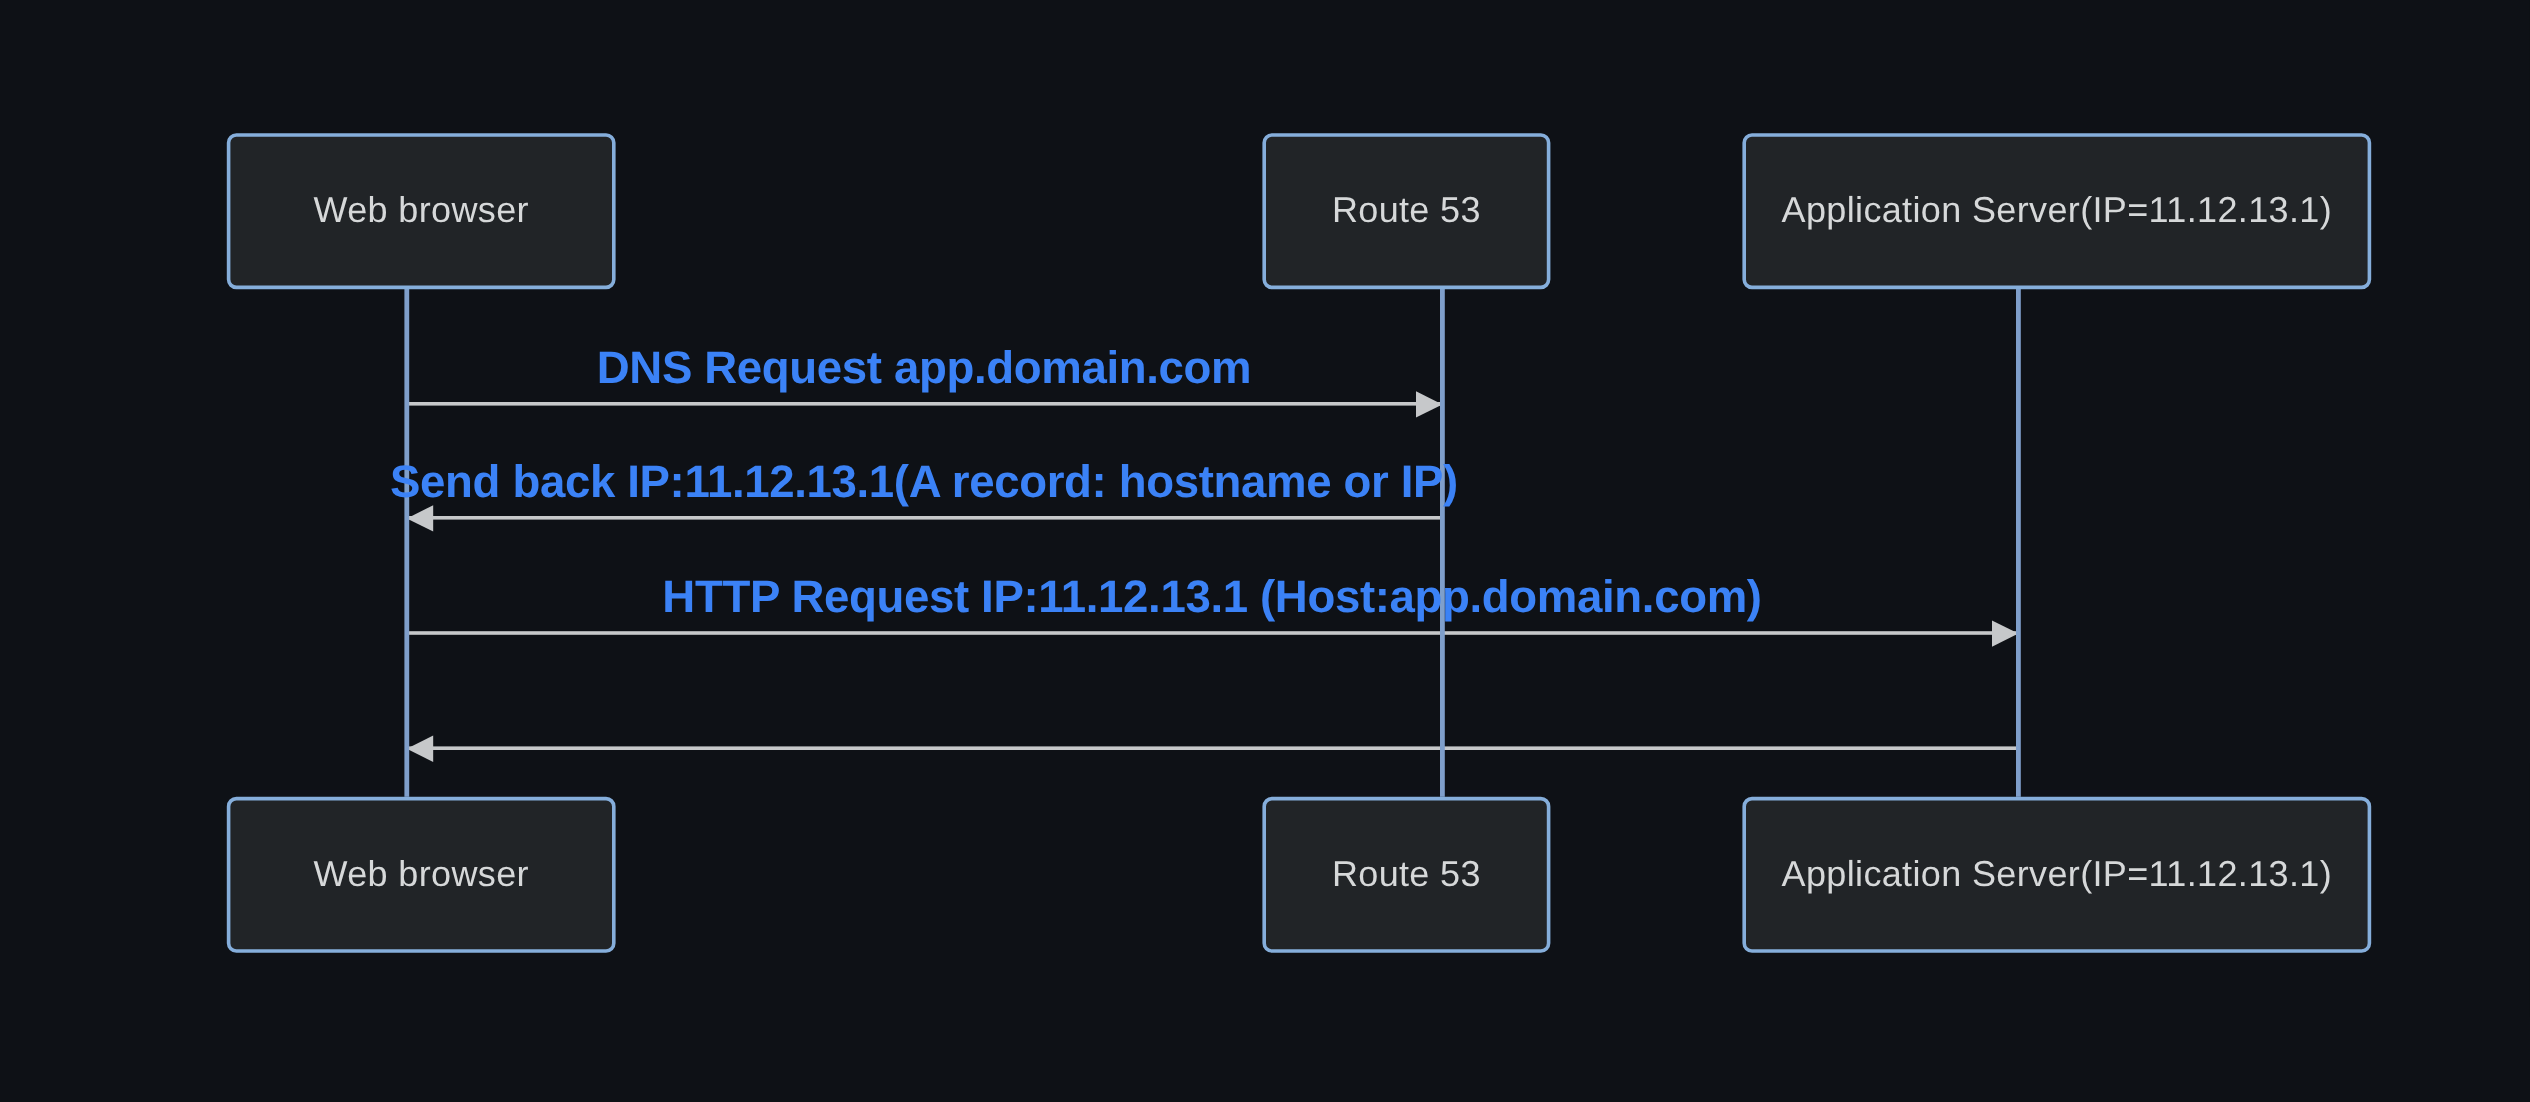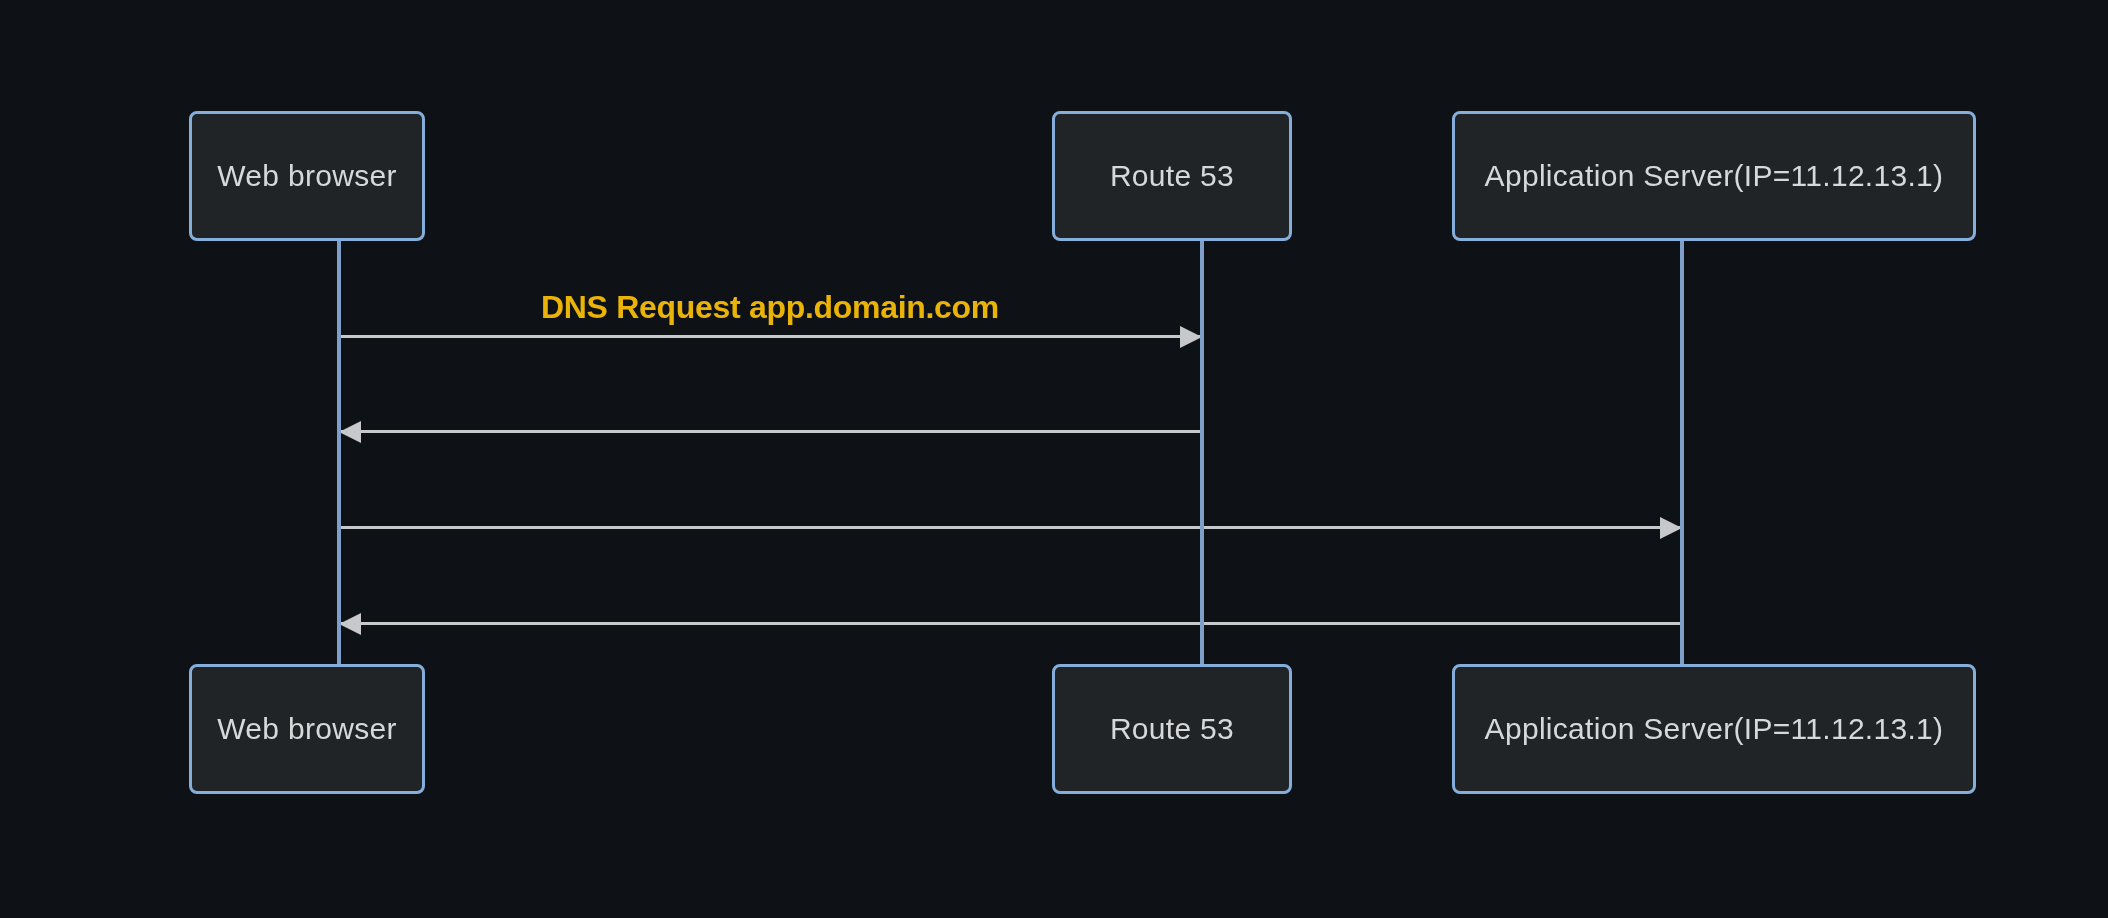--- a/index.html
+++ b/index.html
@@ -27,21 +27,21 @@
     z-index: 3;
   }
   .actor span {
     color: #d6d8d9;
     font-size: 30px;
     letter-spacing: 0.3px;
     white-space: nowrap;
   }
   .row-top    { top: 111px; }
   .row-bottom { top: 664px; }
-  .pos-wb  { left: 189px;  width: 236px; }
+  .pos-wb  { left: 189px;  width: 324px; }
   .pos-r53 { left: 1052px; width: 240px; }
   .pos-as  { left: 1452px; width: 524px; }
 
   
   .lifeline {
     position: absolute;
     top: 240px;
     height: 424px;
     width: 4px;
     background: #7f9fcb;
@@ -66,22 +66,22 @@
     z-index: 1;
   }
   .arrowhead.dir-right { border-left: 22px solid #c6c8ca; }
   .arrowhead.dir-left  { border-right: 22px solid #c6c8ca; }
 
   .msg-label {
     position: absolute;
     transform: translateX(-50%);
     height: 44px;
     line-height: 44px;
-    color: #eab308;
-    font-size: 32px;
+    color: #3b82f6;
+    font-size: 38px;
     font-weight: 700;
     letter-spacing: -0.3px;
     white-space: nowrap;
     z-index: 4;
   }
 
   
   .m1-line  { left: 339px;  top: 335px; width: 863px; }
   .m1-arrow { left: 1180px; top: 326px; }
   .m1-label { left: 770px;  top: 285px; }
@@ -109,23 +109,25 @@
   <div class="lifeline ll-wb"></div>
   <div class="lifeline ll-r53"></div>
   <div class="lifeline ll-as"></div>
 
   <div class="msg-line m1-line"></div>
   <div class="arrowhead dir-right m1-arrow"></div>
   <div class="msg-label m1-label">DNS Request app.domain.com</div>
 
   <div class="msg-line m2-line"></div>
   <div class="arrowhead dir-left m2-arrow"></div>
+  <div class="msg-label m2-label">Send back IP:11.12.13.1(A record: hostname or IP)</div>
 
   <div class="msg-line m3-line"></div>
   <div class="arrowhead dir-right m3-arrow"></div>
+  <div class="msg-label m3-label">HTTP Request IP:11.12.13.1 (Host:app.domain.com)</div>
 
   <div class="msg-line m4-line"></div>
   <div class="arrowhead dir-left m4-arrow"></div>
 
   <div class="actor row-top pos-wb">
     <span>Web browser</span>
   </div>
   <div class="actor row-top pos-r53">
     <span>Route 53</span>
   </div>

